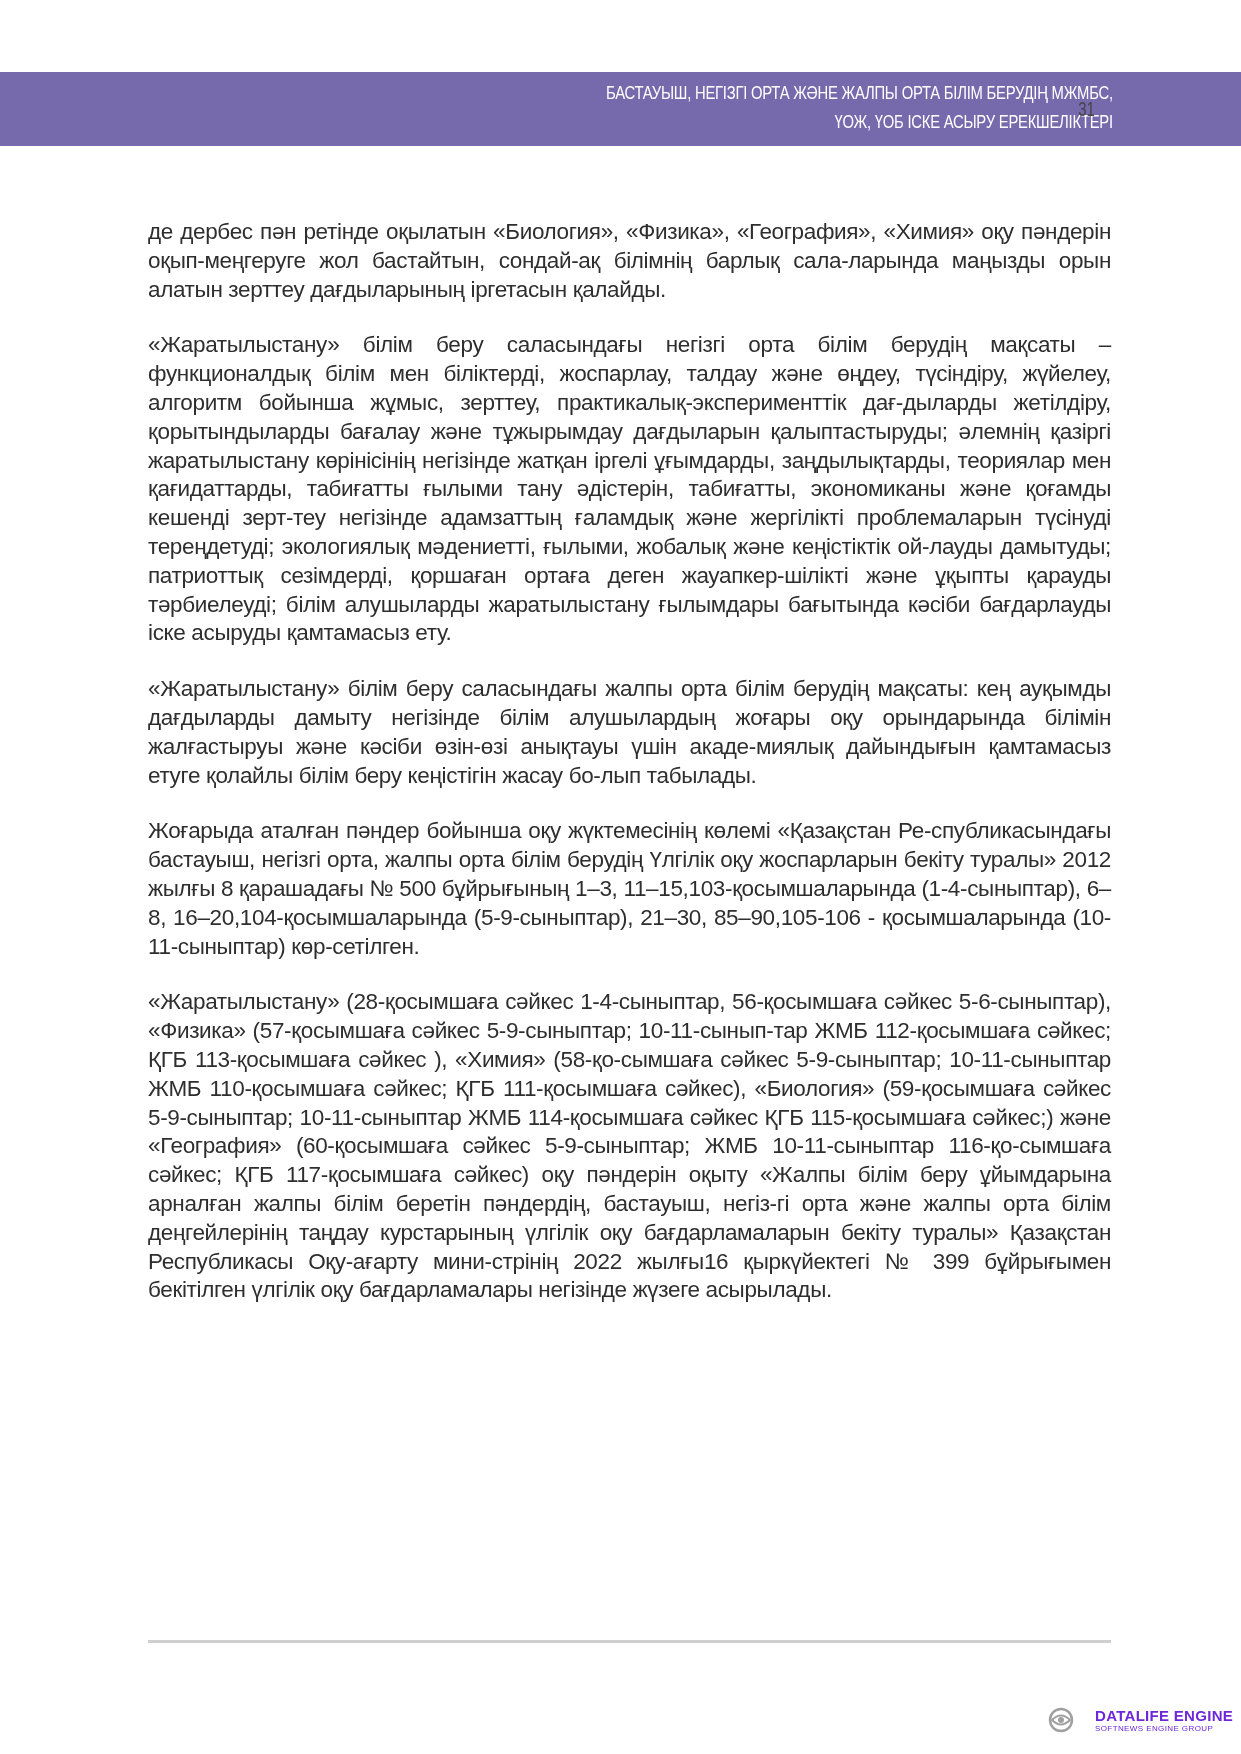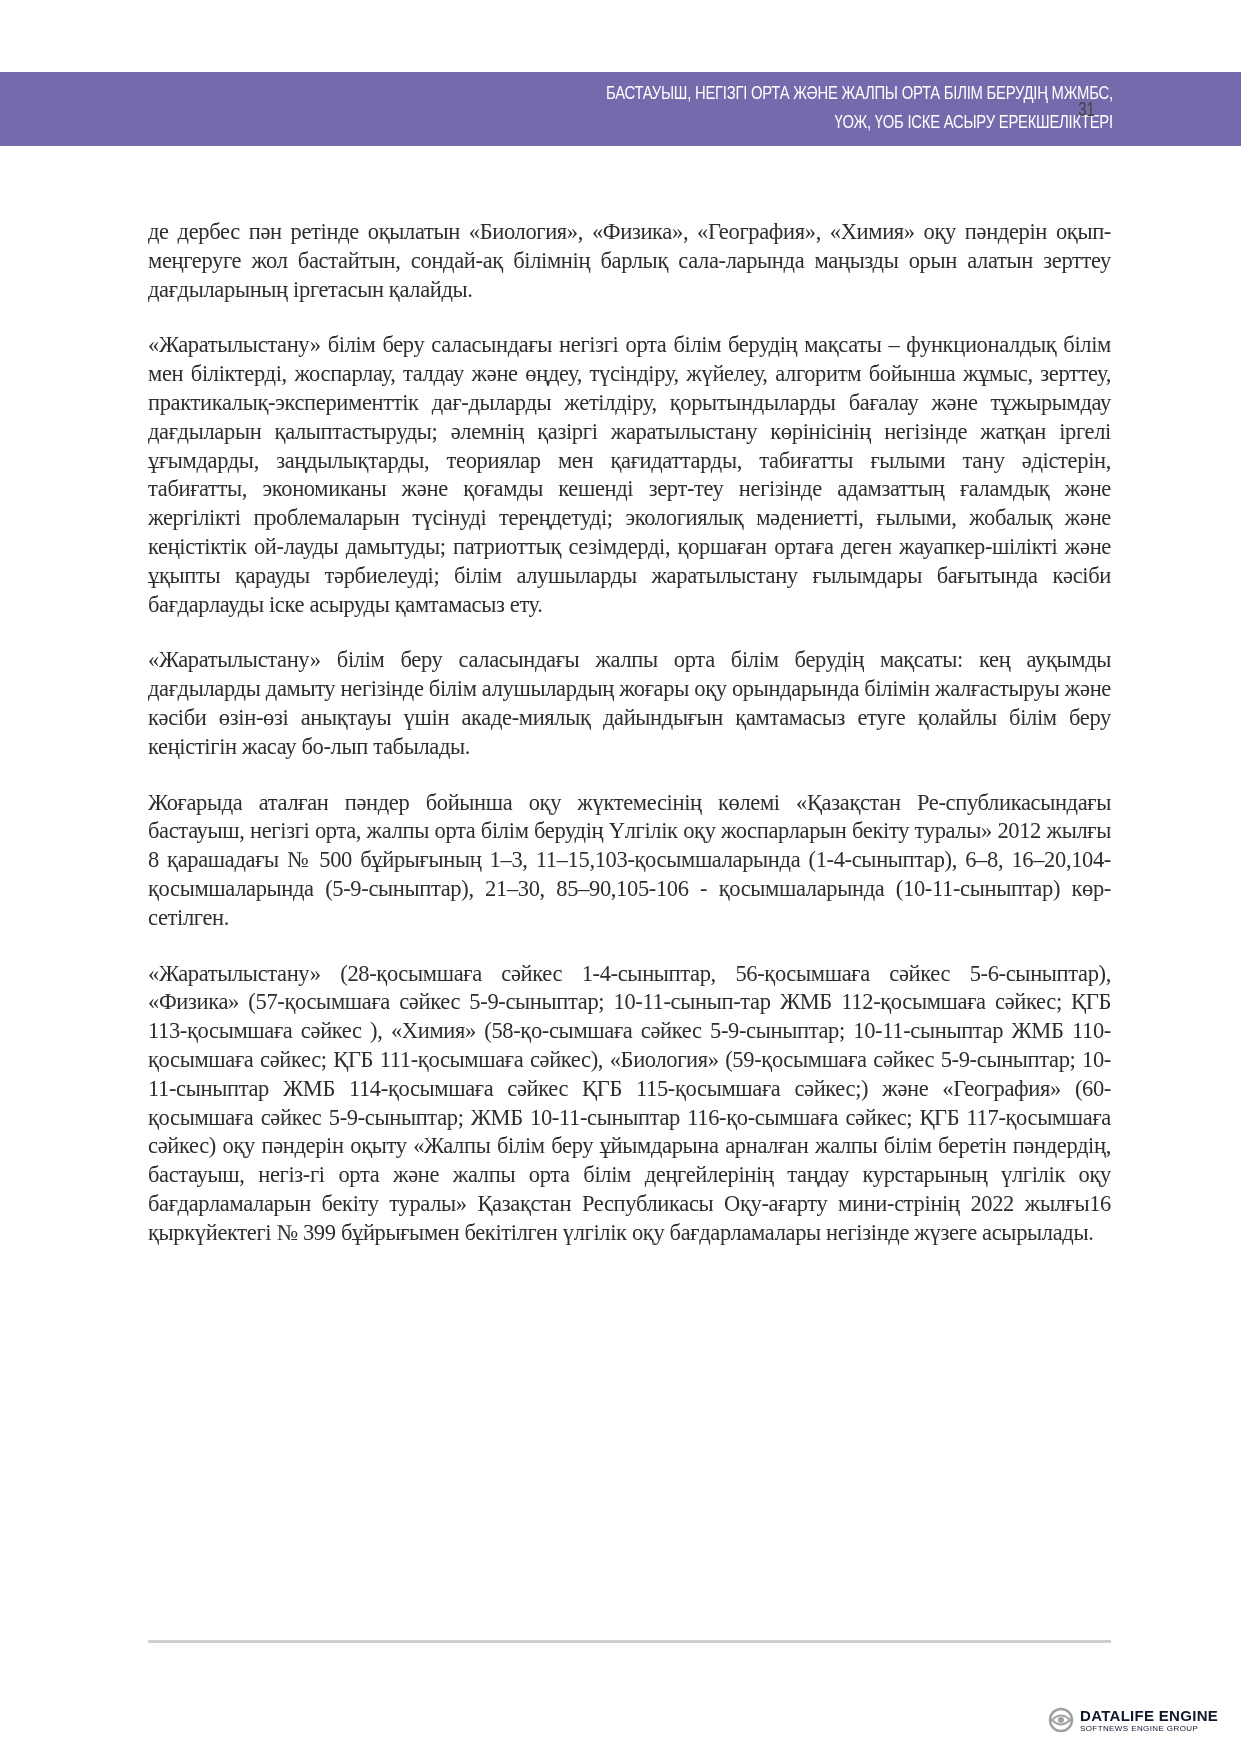--- a/index.html
+++ b/index.html
@@ -3,23 +3,23 @@
   <meta charset="utf-8">
   <style>
     html, body { margin: 0; padding: 0; background: #ffffff; }
     body { width: 1241px; height: 1754px; position: relative; overflow: hidden; font-family: "Liberation Sans", sans-serif; color: #2b2b2b; }
     .header-bar { position: absolute; left: 0; top: 72px; width: 1143px; height: 74px; background: #766aad; }
     .header-title { position: absolute; right: 30px; top: 6px; text-align: right; color: #ffffff; font-family: "Liberation Sans", sans-serif; font-size: 19px; line-height: 29px; letter-spacing: -0.3px; transform: scaleX(0.78); transform-origin: right center; white-space: nowrap; }
     .header-title span { display: block; }
     .page-number { position: absolute; left: 1061px; top: 72px; width: 51px; height: 74px; display: flex; align-items: center; justify-content: center; font-size: 20px; color: #444; transform: scaleX(0.75); }
     .header-block { position: absolute; left: 1112px; top: 72px; width: 129px; height: 74px; background: #766aad; }
     .content { position: absolute; left: 148px; top: 218px; width: 963px; }
-    .para { margin: 0 0 27px 0; font-size: 22.5px; line-height: 28.8px; text-align: justify; hyphens: manual; color: #2e2e2e; letter-spacing: -0.35px; font-family: Liberation Serif, serif; }
+    .para { margin: 0 0 27px 0; font-size: 22.5px; line-height: 28.8px; text-align: justify; hyphens: manual; color: #2e2e2e; letter-spacing: -0.35px; }
     .footer-rule { position: absolute; left: 148px; top: 1640px; width: 963px; height: 3px; background: #cfcfcf; }
-    .watermark { position: absolute; left: 1048px; top: 1707px; display: flex; align-items: center; gap: 6px; color: #0f172a; }
+    .watermark { position: absolute; left: 1048px; top: 1707px; display: flex; align-items: center; gap: 21px; color: #6d28d9; }
     .watermark svg { display: block; }
     .wm-text { display: flex; flex-direction: column; line-height: 1; }
     .wm-title { font-weight: bold; font-size: 15px; letter-spacing: 0.3px; }
     .wm-sub { font-size: 8px; letter-spacing: 0.4px; margin-top: 2px; }
   </style>
 </head>
 <body>
 
 <div class="header-bar">
   <div class="header-title">

